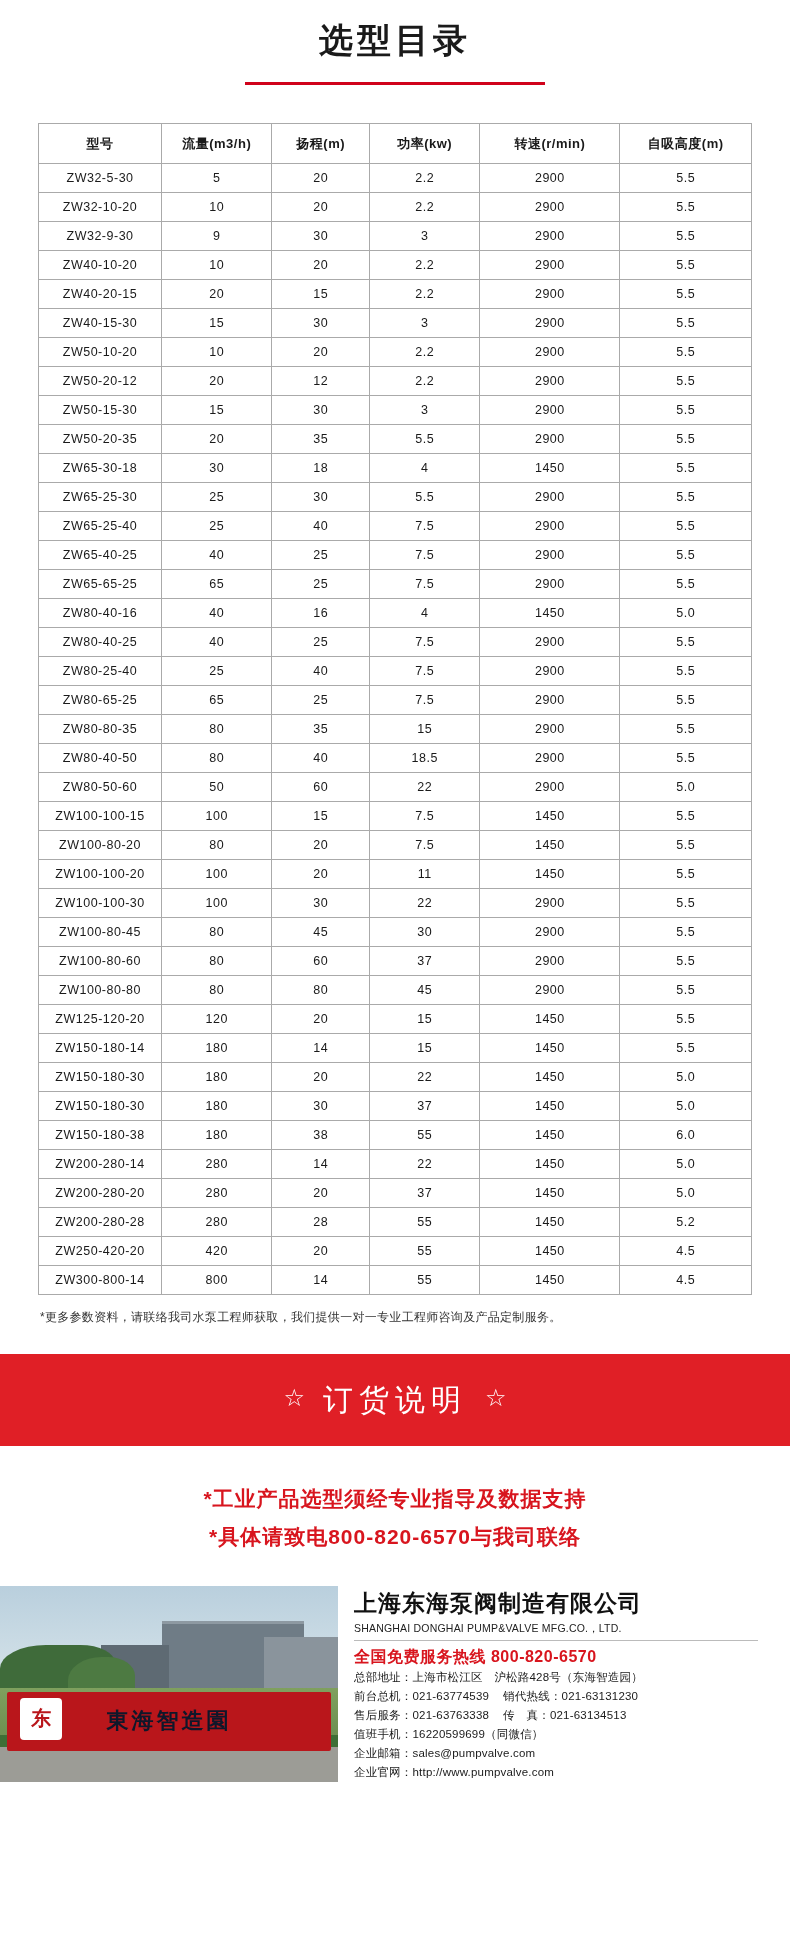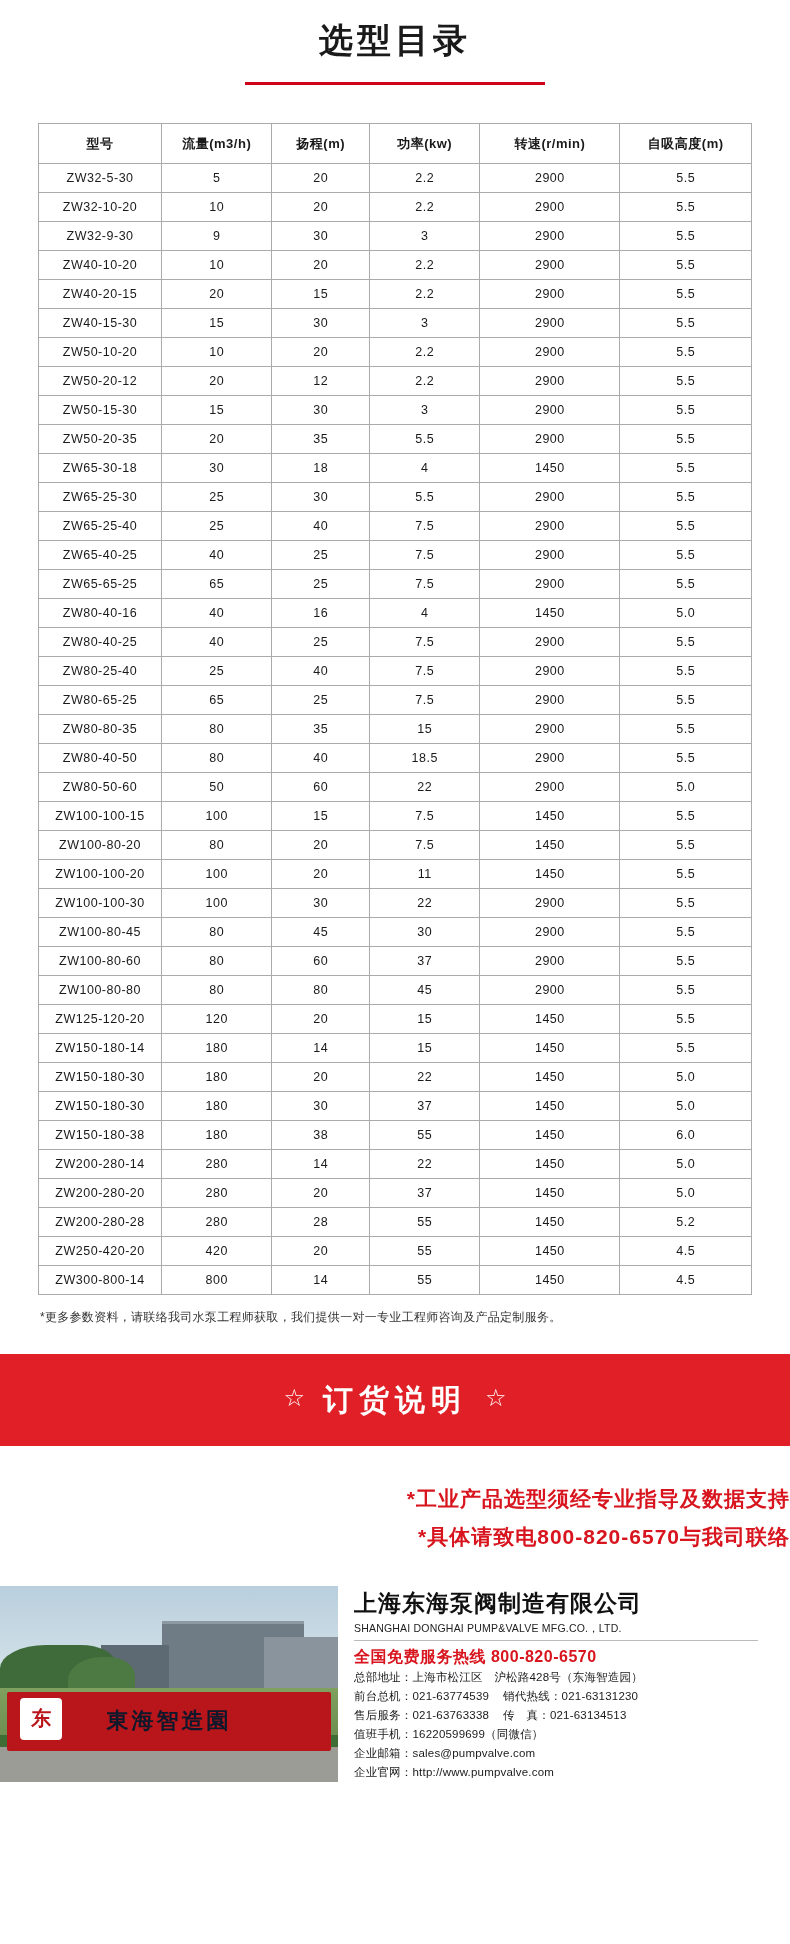--- a/index.html
+++ b/index.html
@@ -71,35 +71,35 @@
     margin-top: 28px;
     background: #e01f26;
     height: 92px;
     display: flex;
     align-items: center;
     justify-content: center;
   }
   .banner .banner-text {
     color: #ffffff;
     font-size: 30px;
-    font-weight: bold;
+    font-weight: normal;
     letter-spacing: 6px;
   }
   .banner .star {
     color: #fff;
     font-size: 24px;
     margin: 0 18px;
     position: relative;
     top: -2px;
   }
 
   
   .notice {
     padding: 34px 0 30px 0;
-    text-align: right;
+    text-align: center;
   }
   .notice div {
     color: #d8151e;
     font-size: 21px;
     font-weight: bold;
     letter-spacing: 1px;
     line-height: 38px;
   }
 
   

